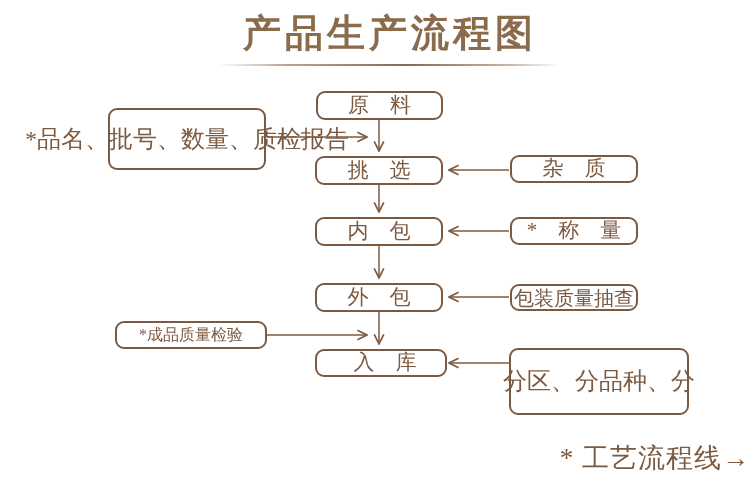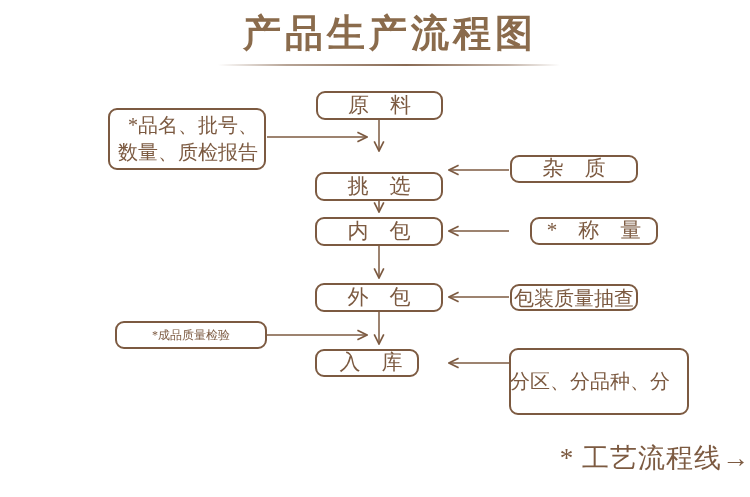--- a/index.html
+++ b/index.html
@@ -40,22 +40,22 @@
   .node{
     position:absolute;box-sizing:border-box;
     border:2px solid var(--line);
     border-radius:9px;
     background:var(--bg);
     display:flex;align-items:center;justify-content:center;
     font-size:21px;line-height:1.2;
     white-space:nowrap;
   }
   .node.multi{
-    flex-direction:column;align-items:flex-end;justify-content:center;
-    font-size:20px;
+    flex-direction:row;align-items:center;justify-content:center;
+    font-size:24px;
   }
   .node.multi span{display:block;line-height:27px;}
   .footnote{
     position:absolute;left:16px;right:0;top:440px;
     text-align:right;
     font-size:27px;letter-spacing:1px;
     color:var(--line);
   }
 </style>
 </head>
@@ -81,50 +81,50 @@
     <line x1="509" y1="231" x2="449" y2="231" marker-end="url(#ah)"></line>
     <line x1="509" y1="297" x2="449" y2="297" marker-end="url(#ah)"></line>
     <line x1="267" y1="335" x2="367" y2="335" marker-end="url(#ah)"></line>
     <line x1="509" y1="363" x2="449" y2="363" marker-end="url(#ah)"></line>
   </svg>
 
   <div class="node" style="left:316px;top:91px;width:127px;height:29px;justify-content:center;">
     <span>原　料</span>
   </div>
 
-  <div class="node" style="left:315px;top:156px;width:128px;height:29px;margin-top:16px;">
+  <div class="node" style="left:315px;top:156px;width:128px;height:29px;">
     <span>挑　选</span>
   </div>
 
   <div class="node" style="left:315px;top:217px;width:128px;height:29px;">
     <span>内　包</span>
   </div>
 
   <div class="node" style="left:315px;top:283px;width:128px;height:29px;">
     <span>外　包</span>
   </div>
 
-  <div class="node" style="left:315px;top:349px;width:104px;height:28px;padding-left:8px;">
+  <div class="node" style="left:315px;top:349px;width:132px;height:28px;padding-left:8px;">
     <span>入　库</span>
   </div>
 
   <div class="node multi" style="left:108px;top:108px;width:158px;height:62px;padding:2px 6px;">
     <span>*品名、批号、</span>
     <span>数量、质检报告</span>
   </div>
 
-  <div class="node" style="left:115px;top:321px;width:152px;height:28px;font-size:12px;">
+  <div class="node" style="left:115px;top:321px;width:152px;height:28px;font-size:16px;">
     <span>*成品质量检验</span>
   </div>
 
   <div class="node" style="left:510px;top:155px;width:128px;height:28px;">
     <span>杂　质</span>
   </div>
 
-  <div class="node" style="left:530px;top:217px;width:128px;height:28px;">
+  <div class="node" style="left:510px;top:217px;width:128px;height:28px;">
     <span>*　称　量</span>
   </div>
 
   <div class="node" style="left:510px;top:284px;width:128px;height:27px;font-size:20px;">
     <span>包装质量抽查</span>
   </div>
 
   <div class="node multi" style="left:509px;top:348px;width:180px;height:67px;padding:2px 17px;">
     <span>分区、分品种、分</span>
   </div>

